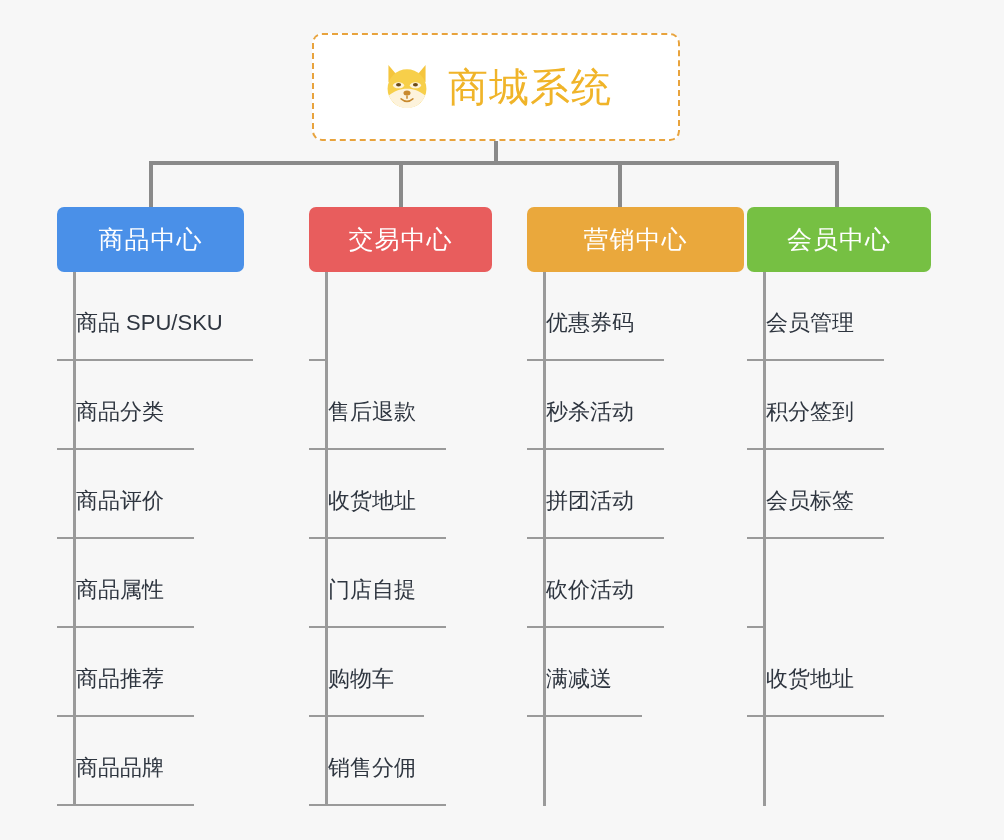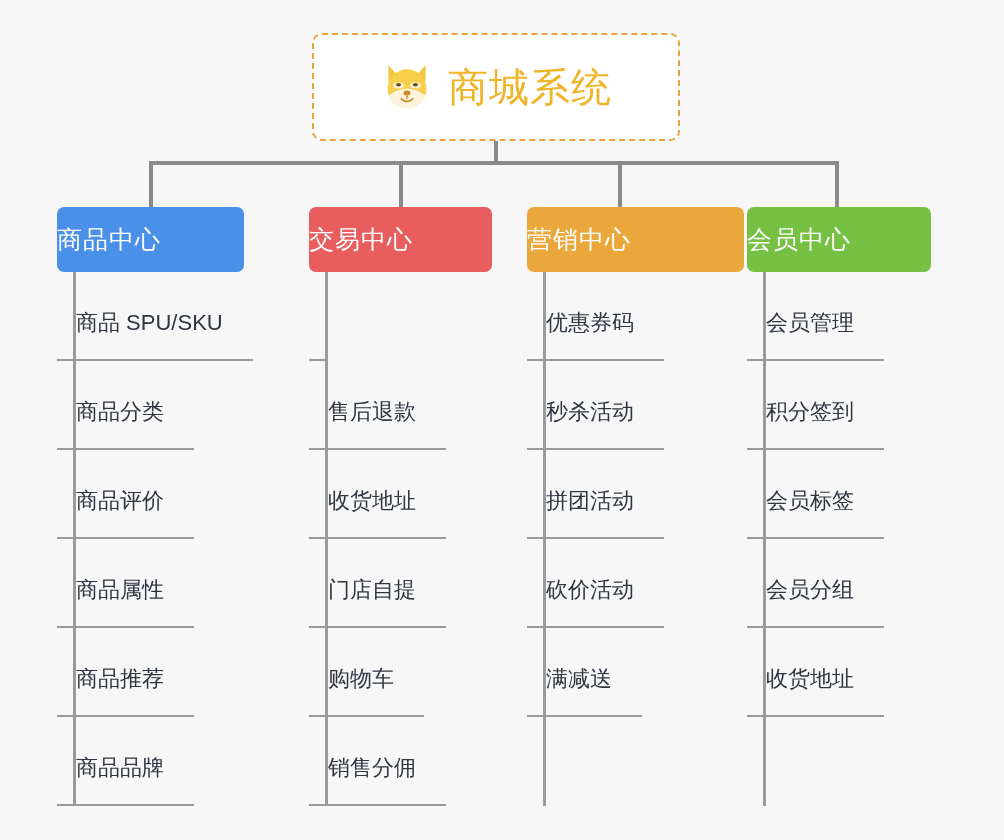--- a/index.html
+++ b/index.html
@@ -68,21 +68,21 @@
     top: 207px;
   }
   .branch-header {
     position: absolute;
     left: 0;
     top: 0;
     height: 65px;
     border-radius: 7px;
     display: flex;
     align-items: center;
-    justify-content: flex-start;
+    justify-content: center;
     color: #ffffff;
     font-size: 25px;
     letter-spacing: 1px;
     box-sizing: border-box;
   }
   .branch-trunk {
     position: absolute;
     width: 3px;
     background: #9a9a9a;
     top: 65px;
@@ -255,21 +255,20 @@
       <div class="leaf-item">
         <span class="leaf-spacer" style="width:19px;"></span>
         <span class="leaf-label">积分签到</span>
       </div>
       <div class="leaf-item">
         <span class="leaf-spacer" style="width:19px;"></span>
         <span class="leaf-label">会员标签</span>
       </div>
       <div class="leaf-item">
         <span class="leaf-spacer" style="width:19px;"></span>
-        <span class="leaf-label">会员分组</span>
       </div>
       <div class="leaf-item">
         <span class="leaf-spacer" style="width:19px;"></span>
         <span class="leaf-label">收货地址</span>
       </div>
     </div>
   </div>
 
 </div>
 

